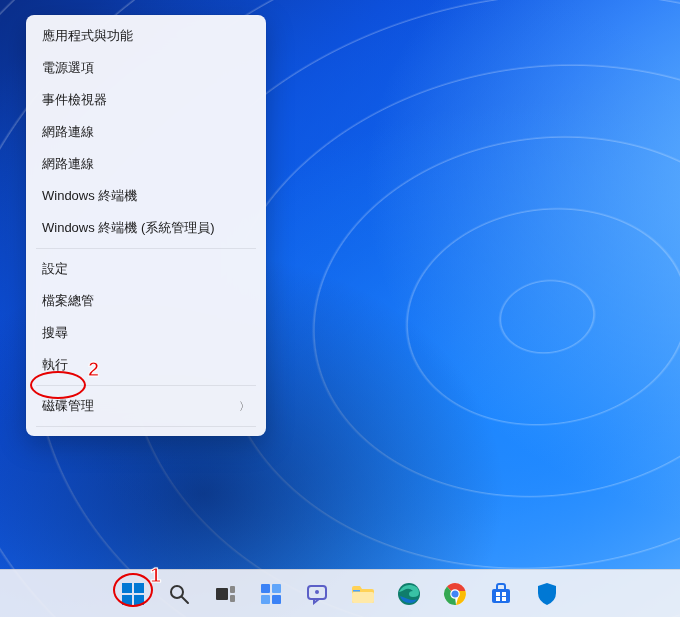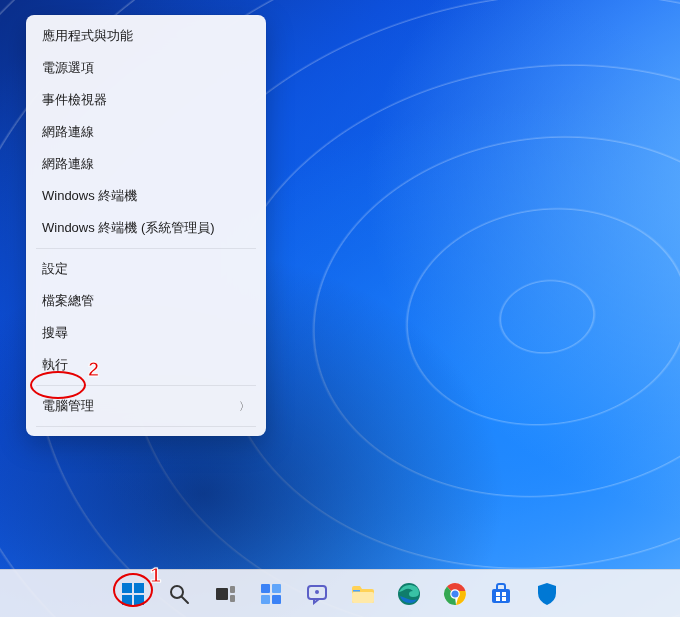--- a/index.html
+++ b/index.html
@@ -154,21 +154,21 @@
       <span>檔案總管</span>
     </div>
   <div class="menu-item">
       <span>搜尋</span>
     </div>
   <div class="menu-item">
       <span>執行</span>
     </div>
   <div class="menu-sep"></div>
   <div class="menu-item">
-    <span>電腦管理</span>
+    <span>磁碟管理</span>
     <span class="chevron">〉</span>
   </div>
   <div class="menu-sep"></div>
 </div>
 
 <div class="taskbar">
   <div class="task-btn">
     <svg width="22" height="22" viewBox="0 0 22 22">
       <rect x="0" y="0" width="10" height="10" fill="#0078d4"></rect>
       <rect x="12" y="0" width="10" height="10" fill="#0078d4"></rect>

